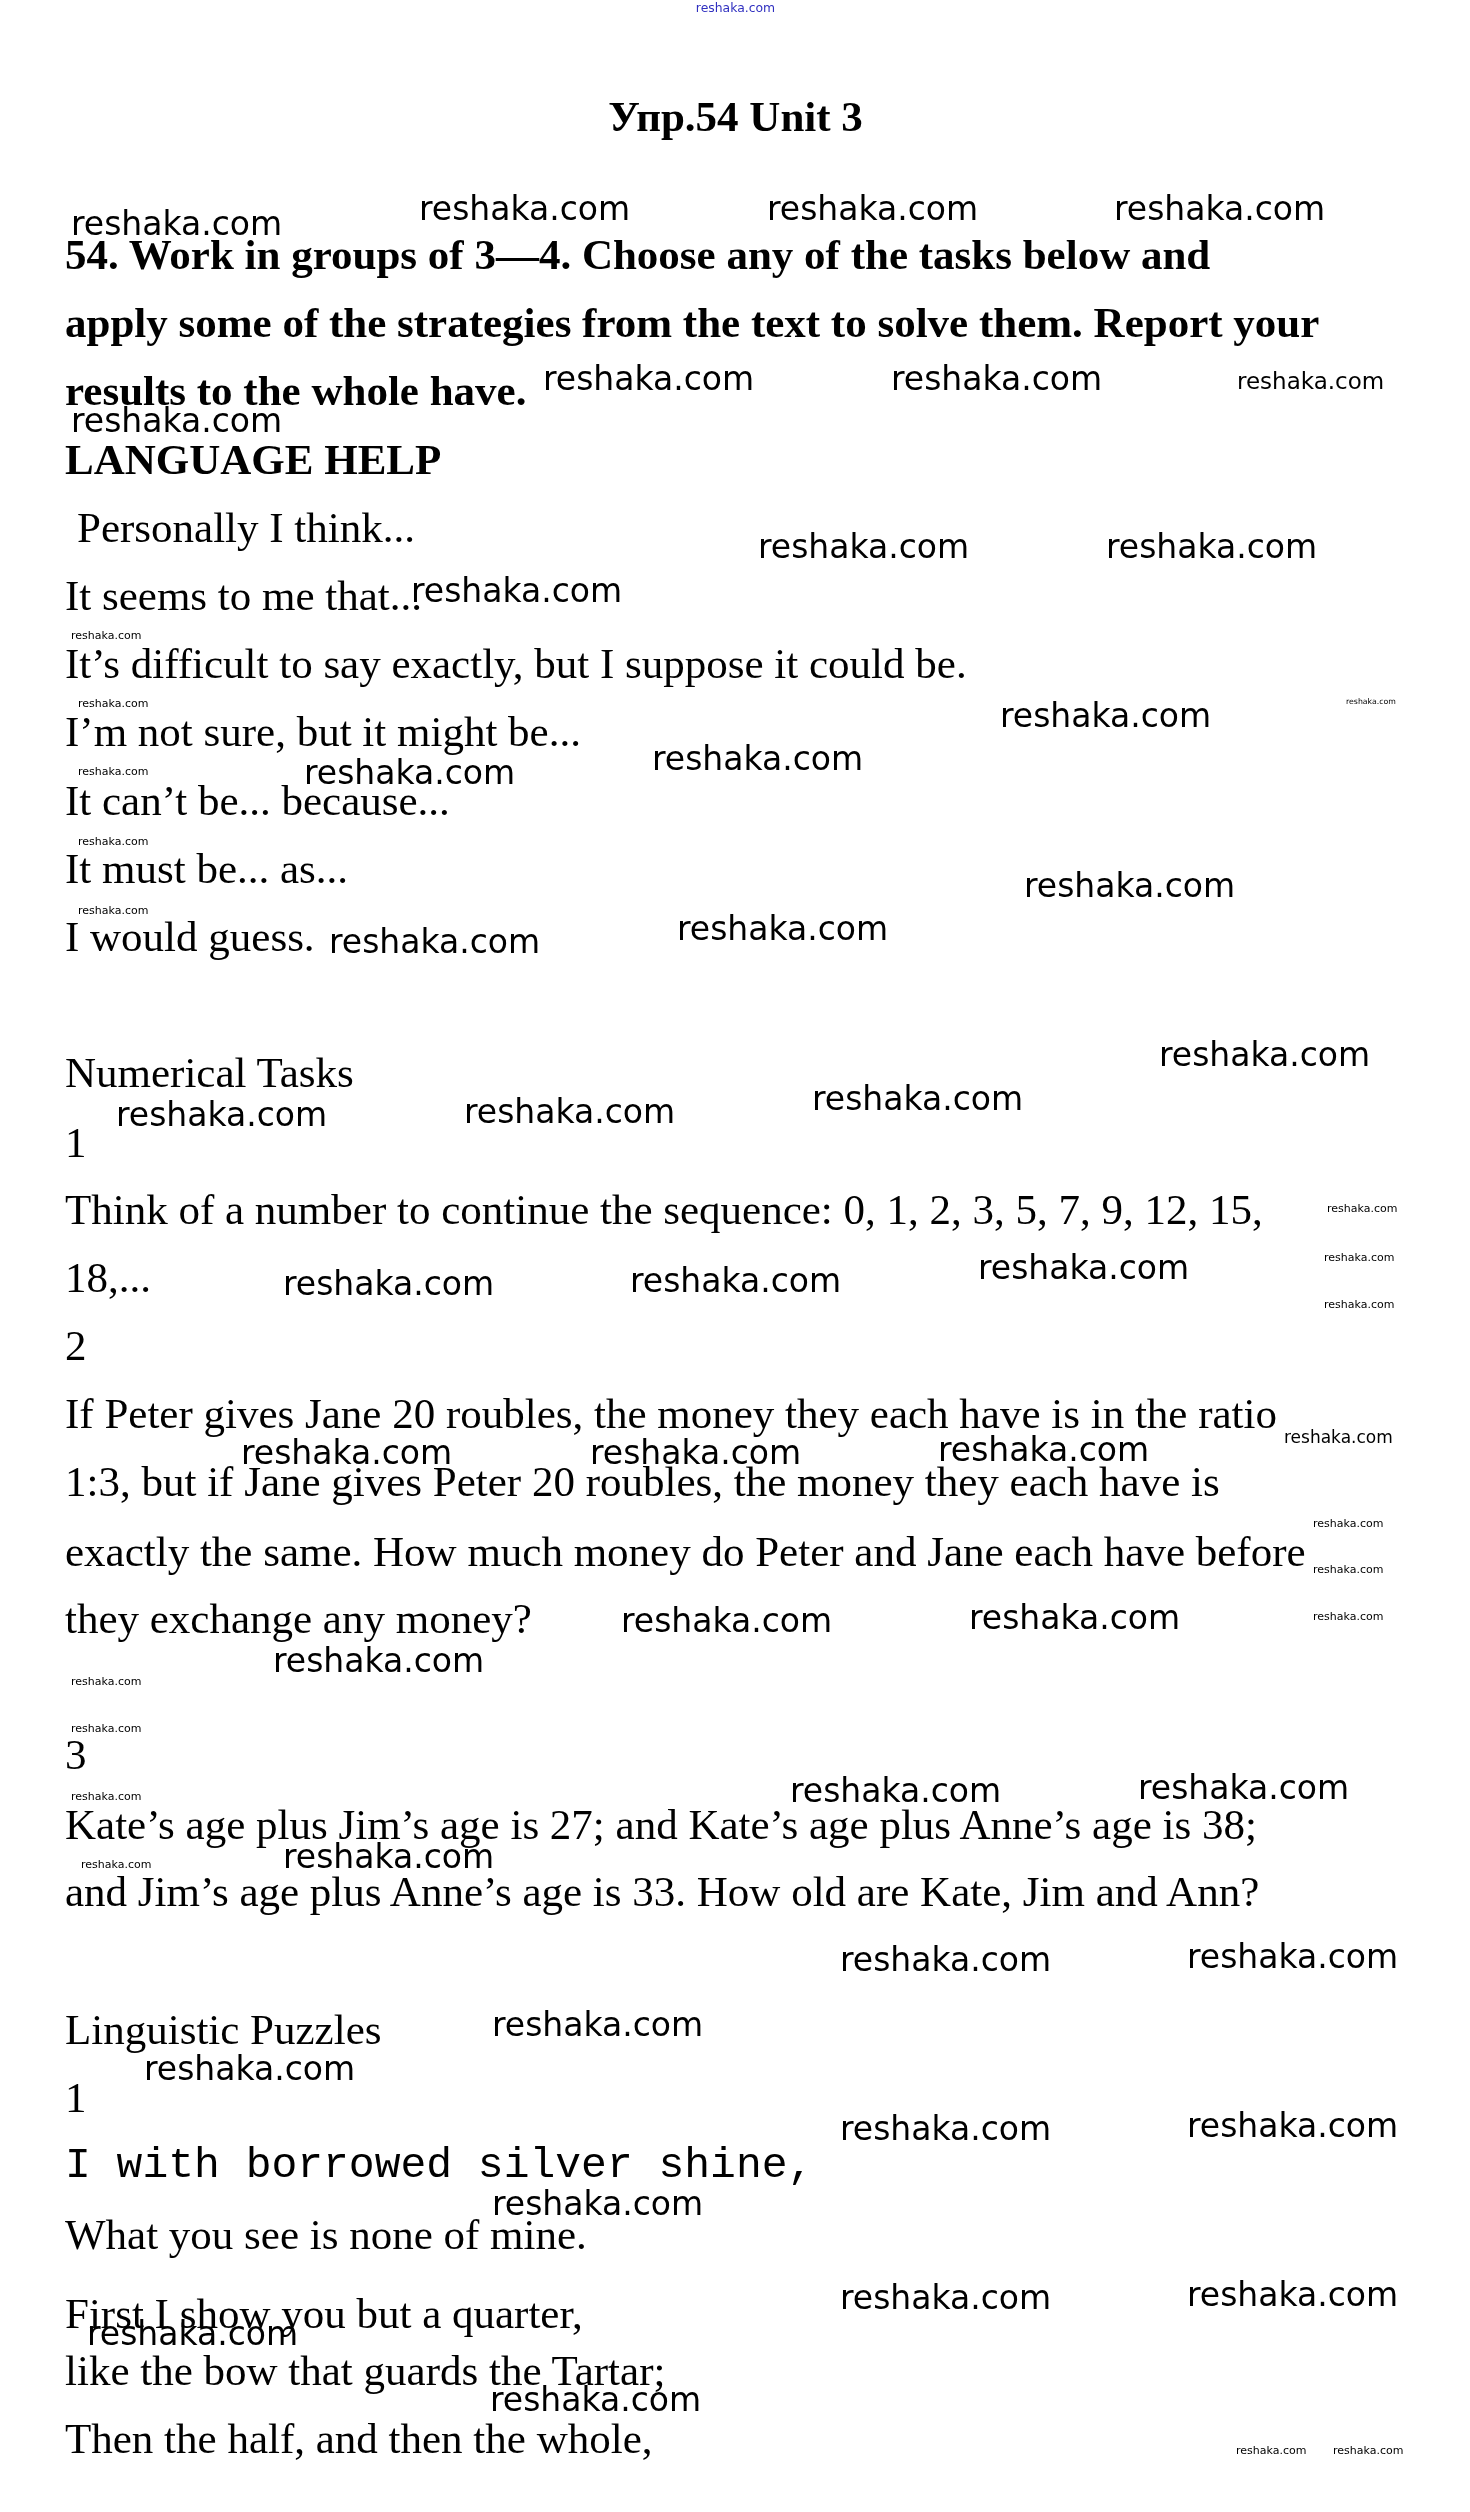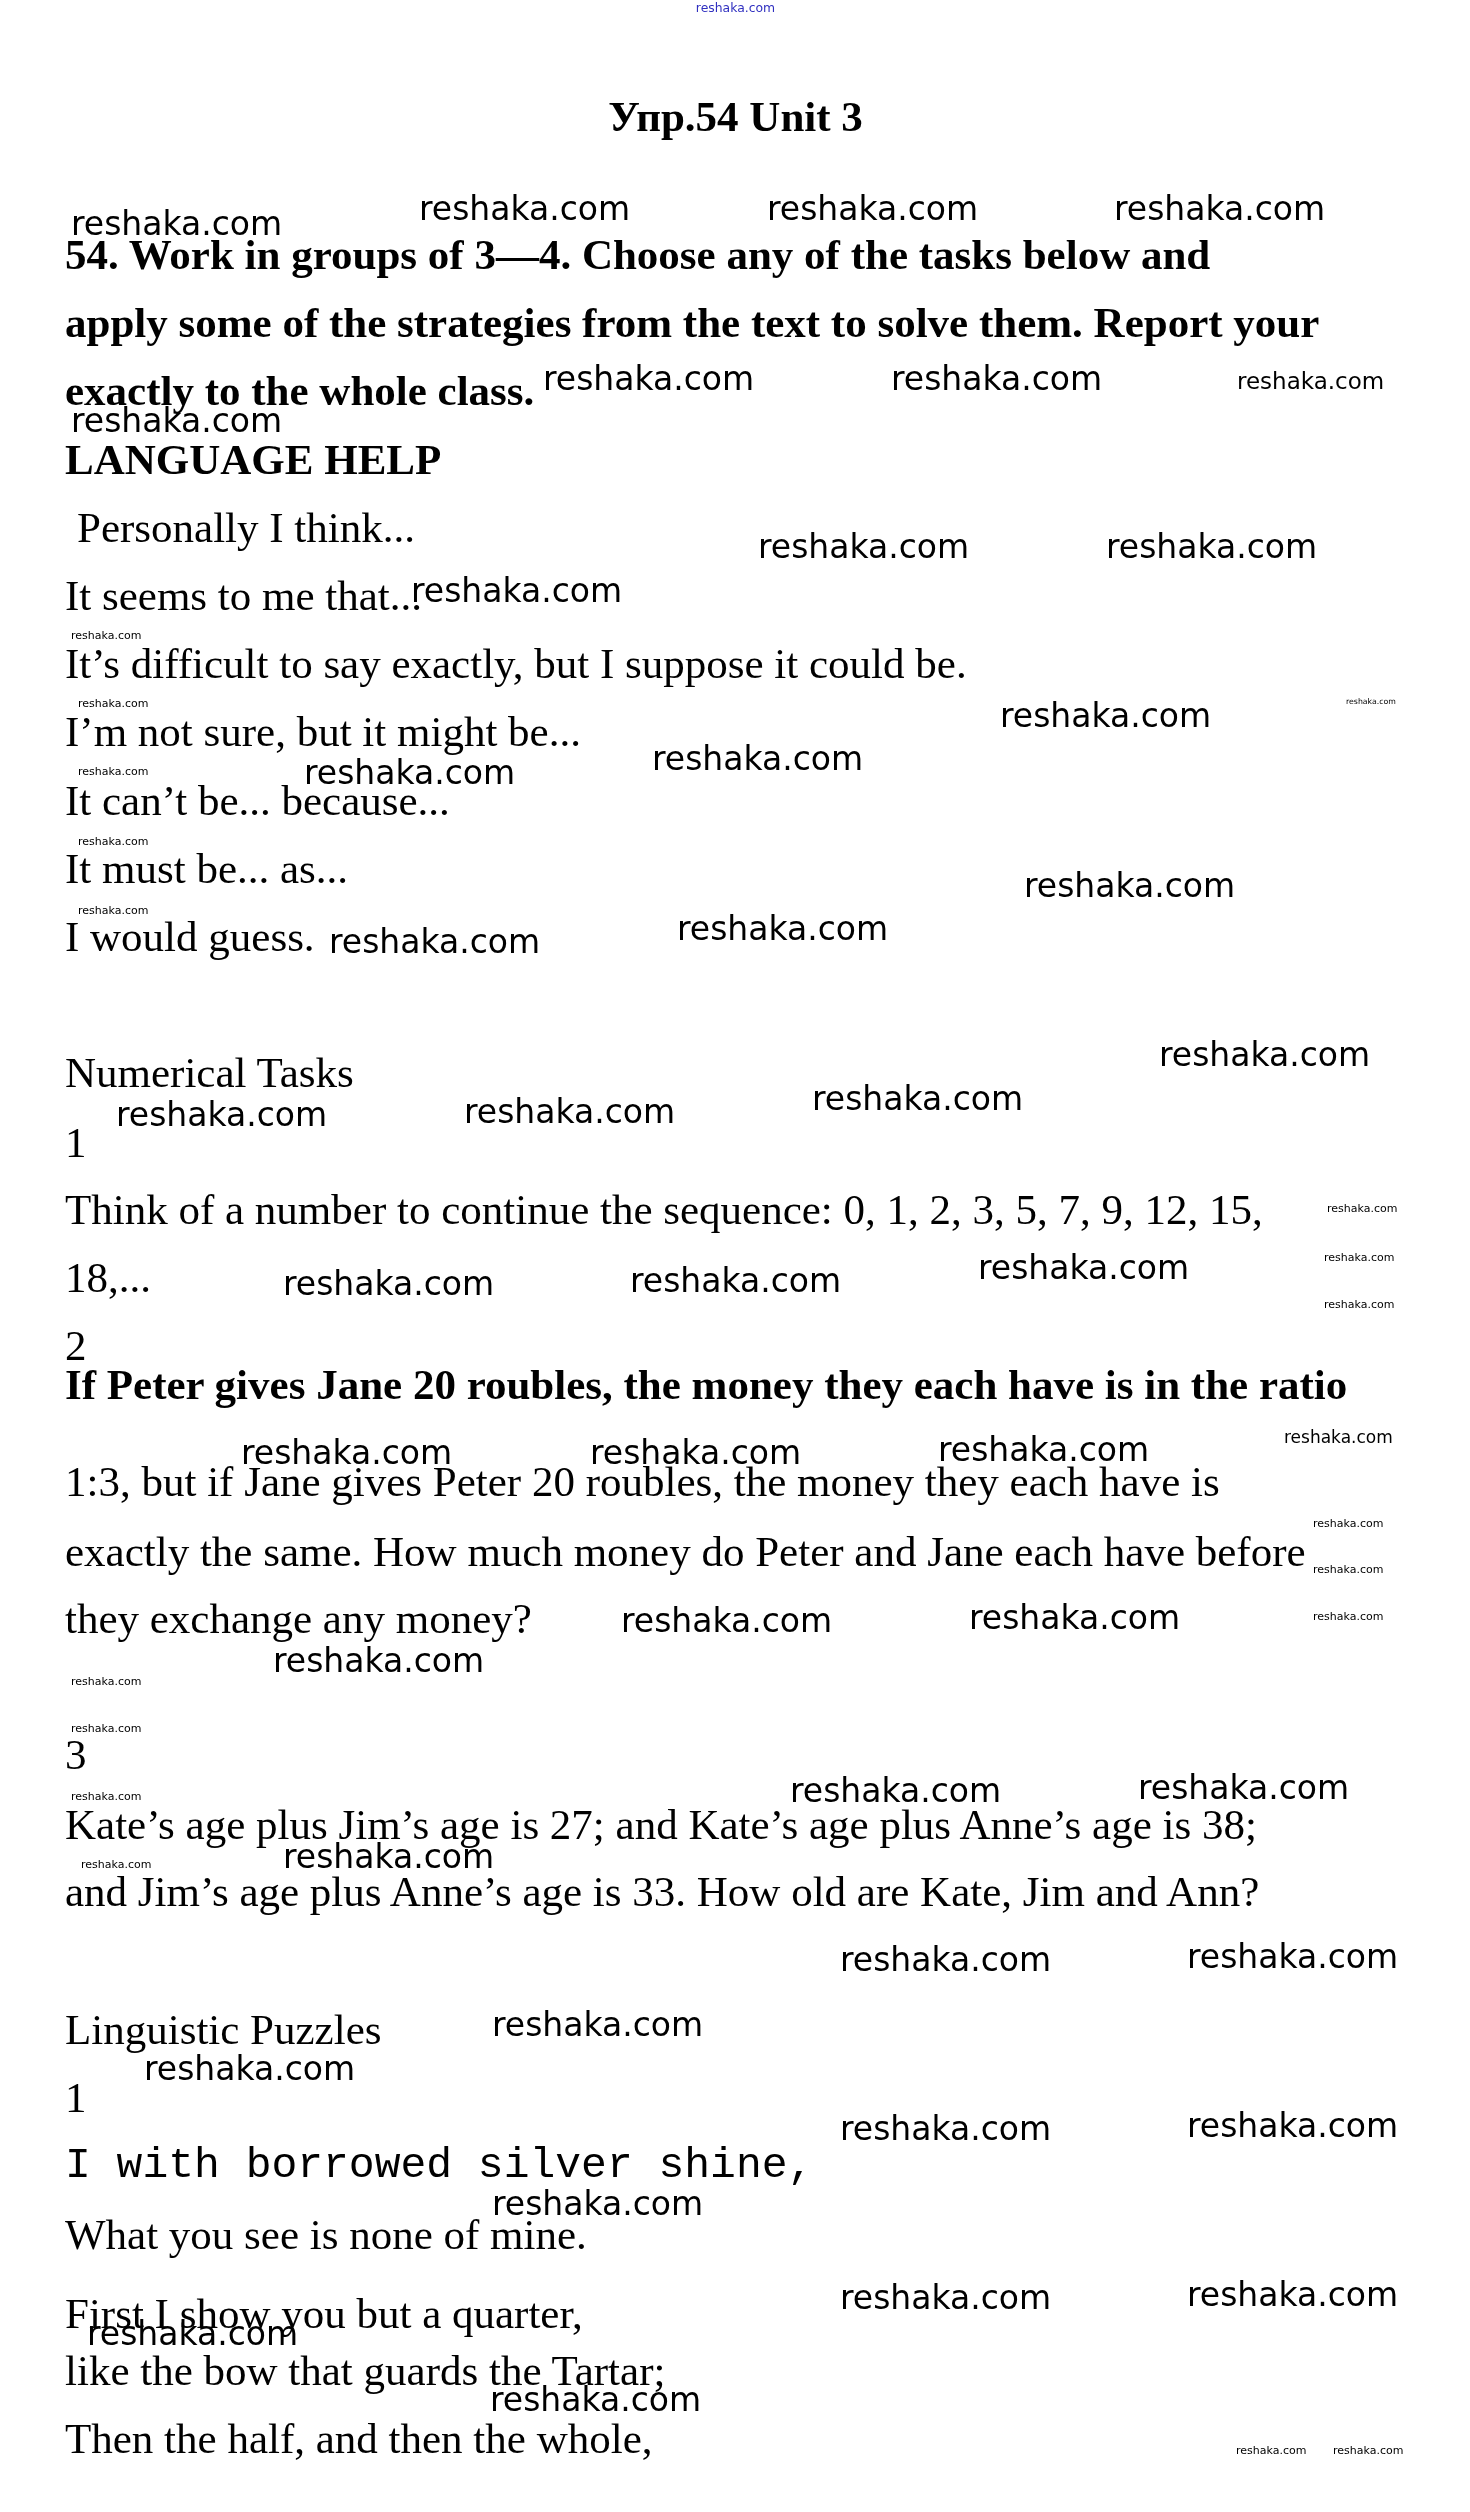--- a/index.html
+++ b/index.html
@@ -15,38 +15,38 @@
 </style>
 </head>
 <body>
 
 <div class="wm wm-top">reshaka.com</div>
 
 <div class="t title" style="top:116px;">Упр.54 Unit 3</div>
 
 <div class="t bold" style="left:65px; top:254px;">54. Work in groups of 3—4. Choose any of the tasks below and</div>
 <div class="t bold" style="left:65px; top:322px;">apply some of the strategies from the text to solve them. Report your</div>
-<div class="t bold" style="left:65px; top:390px;">exactly to the whole class.</div>
+<div class="t bold" style="left:65px; top:390px;">results to the whole have.</div>
 
 <div class="t bold" style="left:65px; top:459px;">LANGUAGE HELP</div>
 <div class="t reg" style="left:65px; top:527px;margin-left:12px;">Personally I think...</div>
 <div class="t reg" style="left:65px; top:595px;">It seems to me that...</div>
 <div class="t reg" style="left:65px; top:663px;">It’s difficult to say exactly, but I suppose it could be.</div>
 <div class="t reg" style="left:65px; top:731px;">I’m not sure, but it might be...</div>
 <div class="t reg" style="left:65px; top:800px;">It can’t be... because...</div>
 <div class="t reg" style="left:65px; top:868px;">It must be... as...</div>
 <div class="t reg" style="left:65px; top:936px;">I would guess.</div>
 
 <div class="t reg" style="left:65px; top:1072px;">Numerical Tasks</div>
 <div class="t reg" style="left:65px; top:1142px;">1</div>
 <div class="t reg" style="left:65px; top:1209px;">Think of a number to continue the sequence: 0, 1, 2, 3, 5, 7, 9, 12, 15,</div>
 <div class="t reg" style="left:65px; top:1277px;">18,...</div>
 
 <div class="t reg" style="left:65px; top:1345px;">2</div>
-<div class="t reg" style="left:65px; top:1384px;font-weight:bold;">If Peter gives Jane 20 roubles, the money they each have is in the ratio</div>
+<div class="t reg" style="left:65px; top:1413px;">If Peter gives Jane 20 roubles, the money they each have is in the ratio</div>
 <div class="t reg" style="left:65px; top:1481px;">1:3, but if Jane gives Peter 20 roubles, the money they each have is</div>
 <div class="t reg" style="left:65px; top:1551px;">exactly the same. How much money do Peter and Jane each have before</div>
 <div class="t reg" style="left:65px; top:1618px;">they exchange any money?</div>
 
 <div class="t reg" style="left:65px; top:1754px;">3</div>
 <div class="t reg" style="left:65px; top:1824px;">Kate’s age plus Jim’s age is 27; and Kate’s age plus Anne’s age is 38;</div>
 <div class="t reg" style="left:65px; top:1891px;">and Jim’s age plus Anne’s age is 33. How old are Kate, Jim and Ann?</div>
 
 <div class="t reg" style="left:65px; top:2029px;">Linguistic Puzzles</div>
 <div class="t reg" style="left:65px; top:2097px;">1</div>

